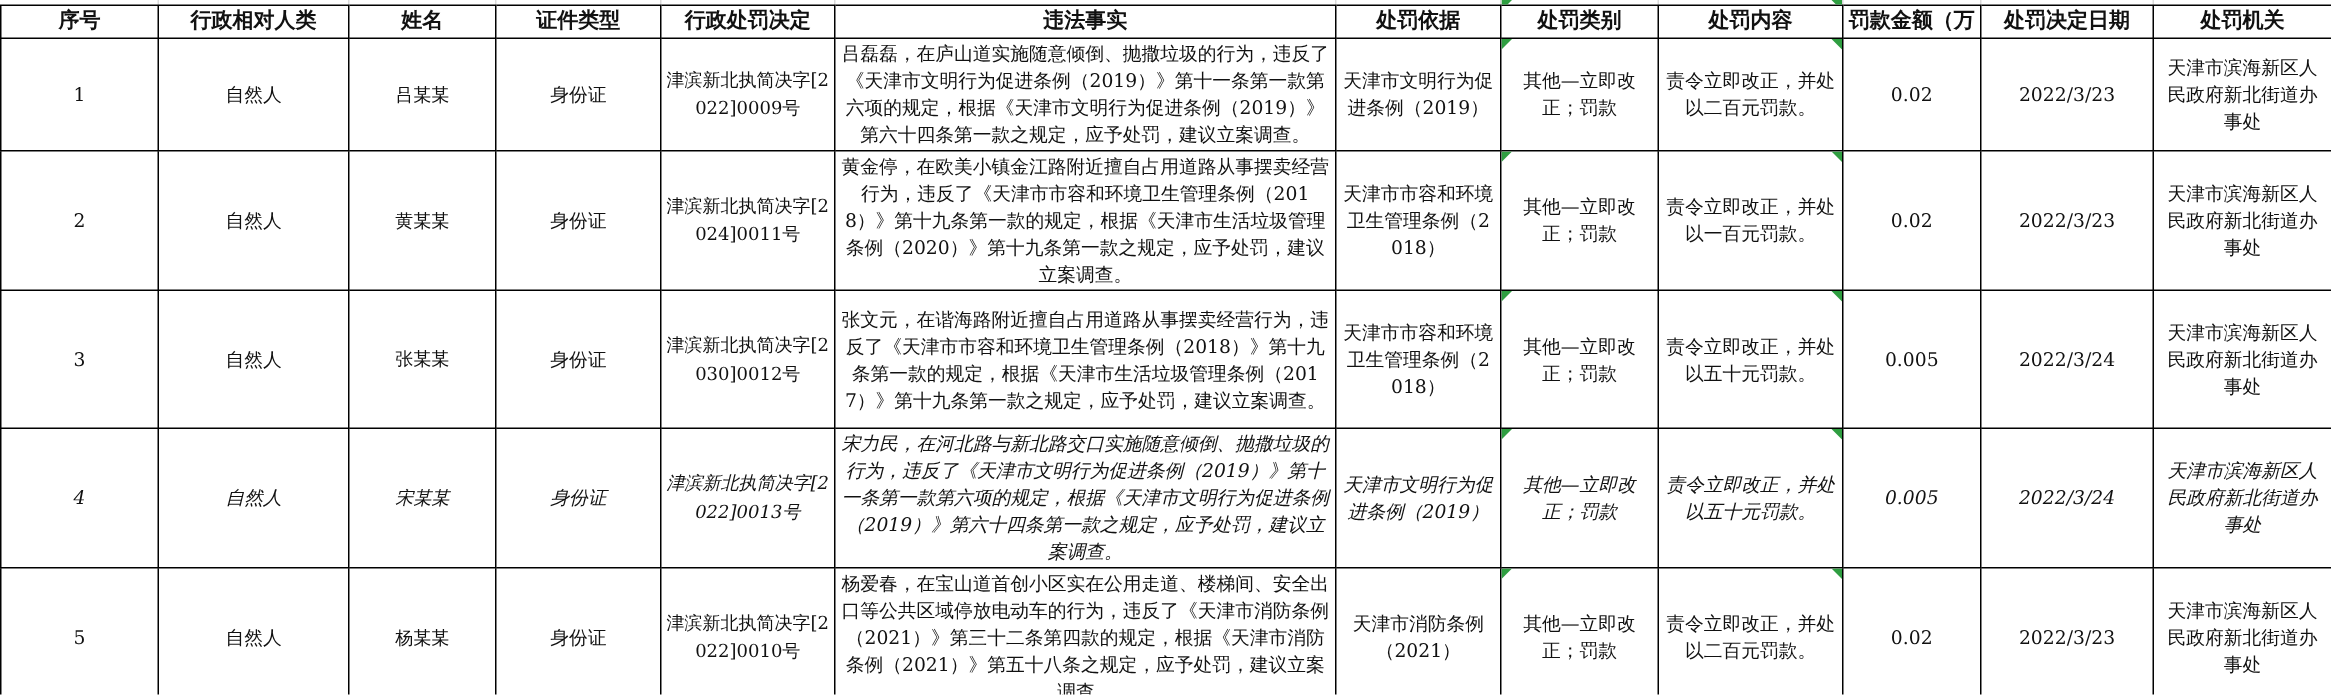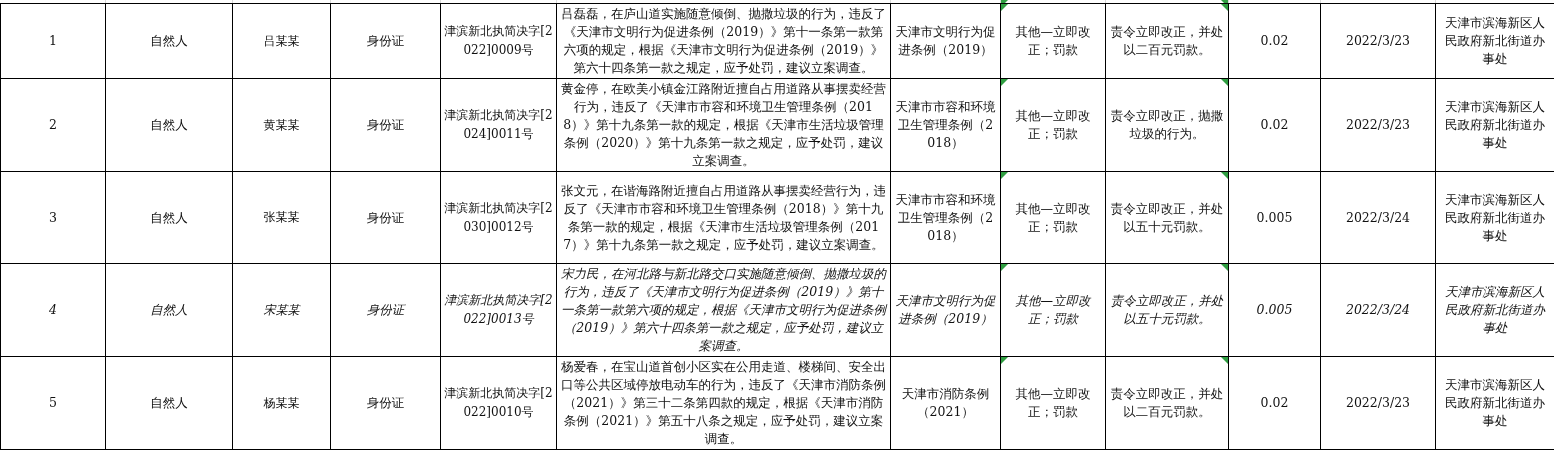--- a/index.html
+++ b/index.html
@@ -59,20 +59,34 @@
       <td>
           <span class="tri-tl"></span>
         </td>
       <td>
           <span class="tri-tr"></span>
         </td>
       <td></td>
       <td></td>
       <td></td>
     </tr>
+    <tr>
+      <th>序号</th>
+      <th>行政相对人类</th>
+      <th>姓名</th>
+      <th>证件类型</th>
+      <th>行政处罚决定</th>
+      <th>违法事实</th>
+      <th>处罚依据</th>
+      <th>处罚类别</th>
+      <th>处罚内容</th>
+      <th>罚款金额（万</th>
+      <th>处罚决定日期</th>
+      <th>处罚机关</th>
+    </tr>
   </thead>
   <tbody>
     <tr class="r1">
       <td>1</td>
       <td>自然人</td>
       <td>吕某某</td>
       <td>身份证</td>
       <td>津滨新北执简决字[2022]0009号</td>
       <td>吕磊磊，在庐山道实施随意倾倒、抛撒垃圾的行为，违反了《天津市文明行为促进条例（2019）》第十一条第一款第六项的规定，根据《天津市文明行为促进条例（2019）》第六十四条第一款之规定，应予处罚，建议立案调查。</td>
       <td>天津市文明行为促进条例（2019）</td>
@@ -95,21 +109,21 @@
       <td>身份证</td>
       <td>津滨新北执简决字[2024]0011号</td>
       <td>黄金停，在欧美小镇金江路附近擅自占用道路从事摆卖经营行为，违反了《天津市市容和环境卫生管理条例（2018）》第十九条第一款的规定，根据《天津市生活垃圾管理条例（2020）》第十九条第一款之规定，应予处罚，建议立案调查。</td>
       <td>天津市市容和环境卫生管理条例（2018）</td>
       <td>
           <span class="tri-tl"></span>
           <div>其他—立即改正；罚款</div>
         </td>
       <td>
           <span class="tri-tr"></span>
-          <div>责令立即改正，抛撒垃圾的行为。</div>
+          <div>责令立即改正，并处以一百元罚款。</div>
         </td>
       <td>0.02</td>
       <td>2022/3/23</td>
       <td>天津市滨海新区人民政府新北街道办事处</td>
     </tr>
     <tr class="r3">
       <td>3</td>
       <td>自然人</td>
       <td>张某某</td>
       <td>身份证</td>

